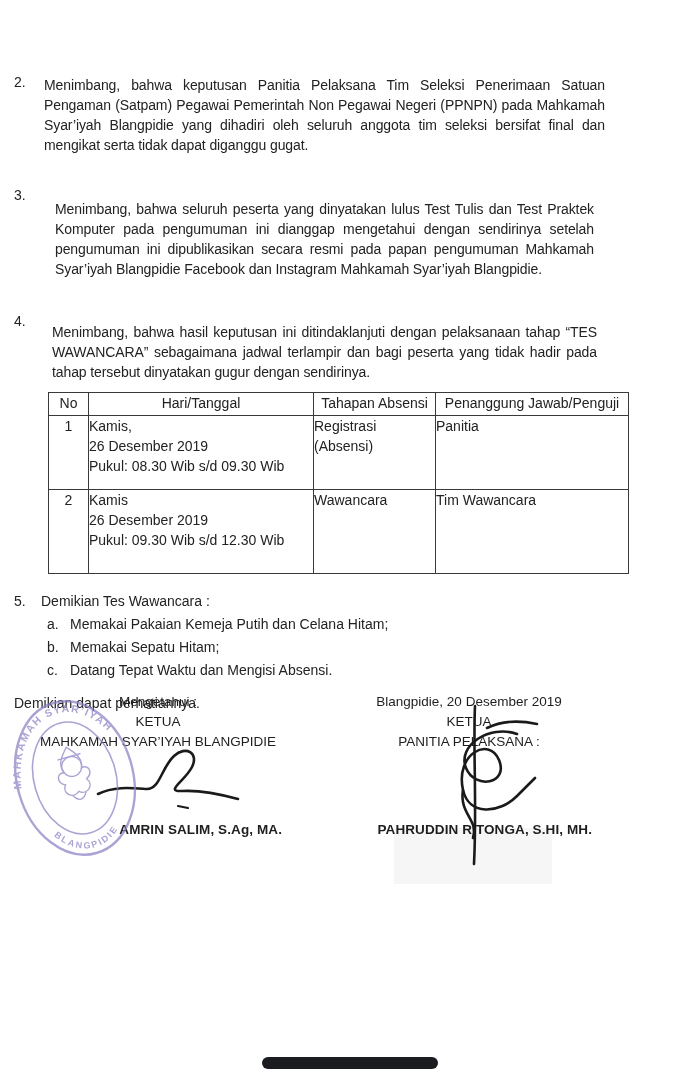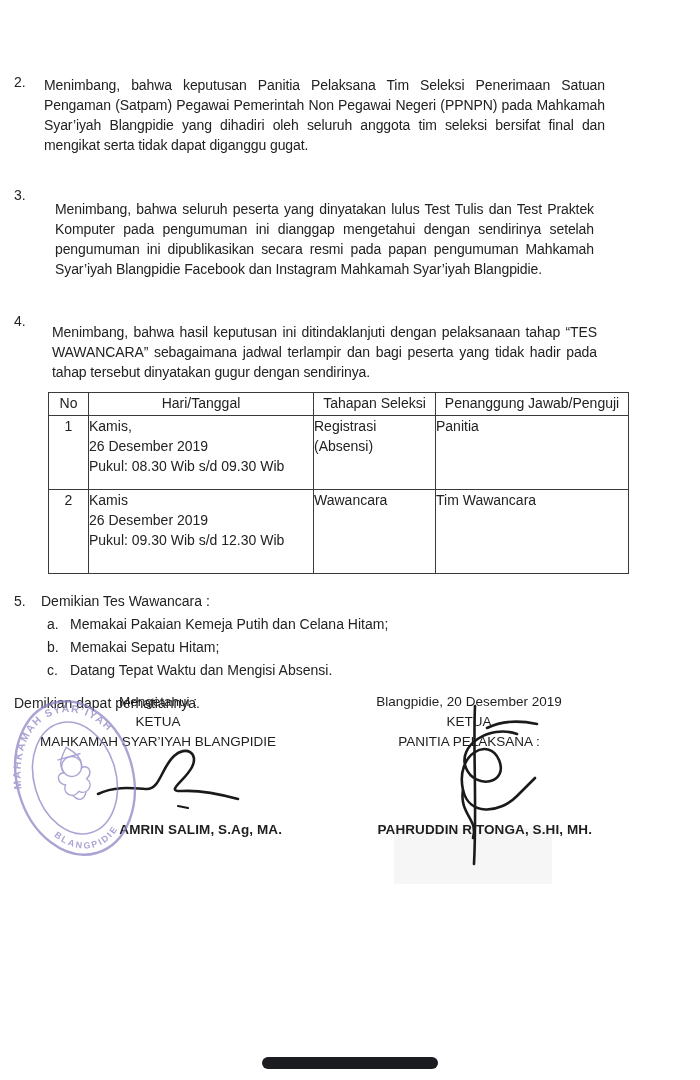--- a/index.html
+++ b/index.html
@@ -67,21 +67,21 @@
       <colgroup>
           <col style="width:40px">
           <col style="width:225px">
           <col style="width:122px">
           <col style="width:193px">
         </colgroup>
       <tbody>
           <tr>
         <th>No</th>
         <th>Hari/Tanggal</th>
-        <th>Tahapan Seleksi</th>
+        <th>Tahapan Absensi</th>
         <th>Penanggung Jawab/Penguji</th>
       </tr>
       <tr style="height:74px">
         <td class="c-no">1</td>
         <td class="c-hari">
           <span class="cell-line">Kamis,</span>
           <span class="cell-line">26 Desember 2019</span>
           <span class="cell-line">Pukul: 08.30 Wib s/d 09.30 Wib</span>
         </td>
         <td class="c-mid">

